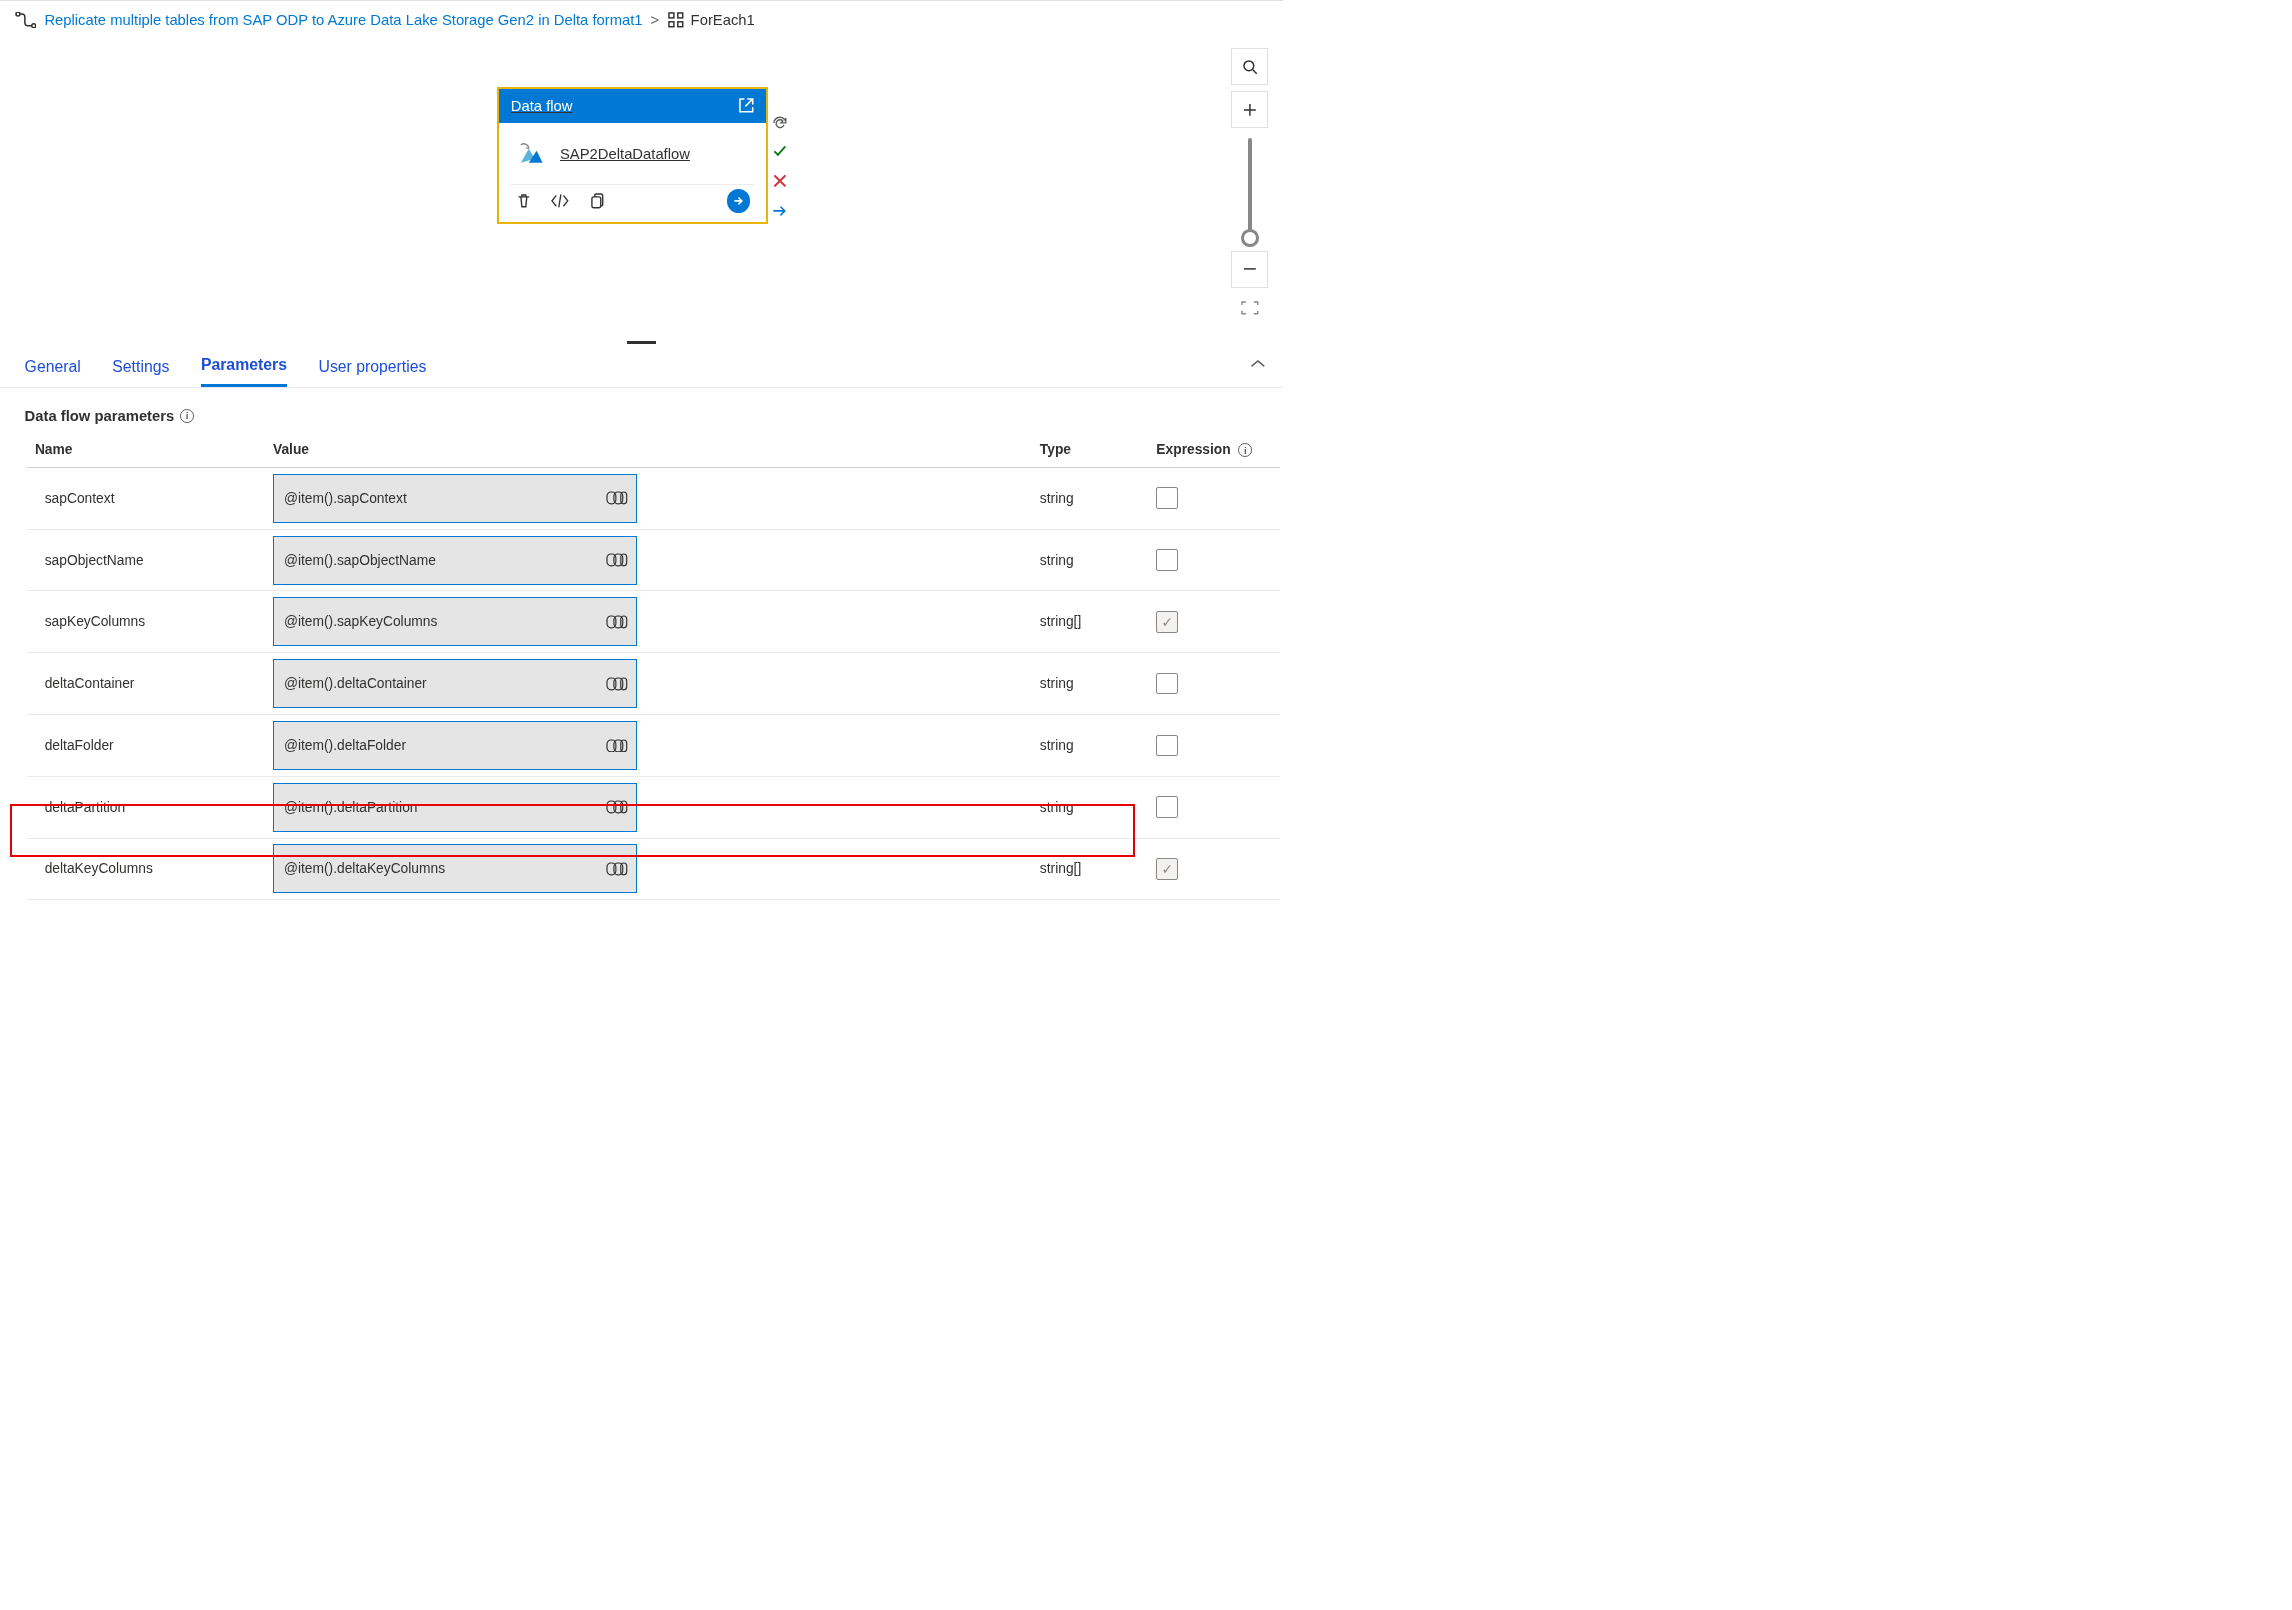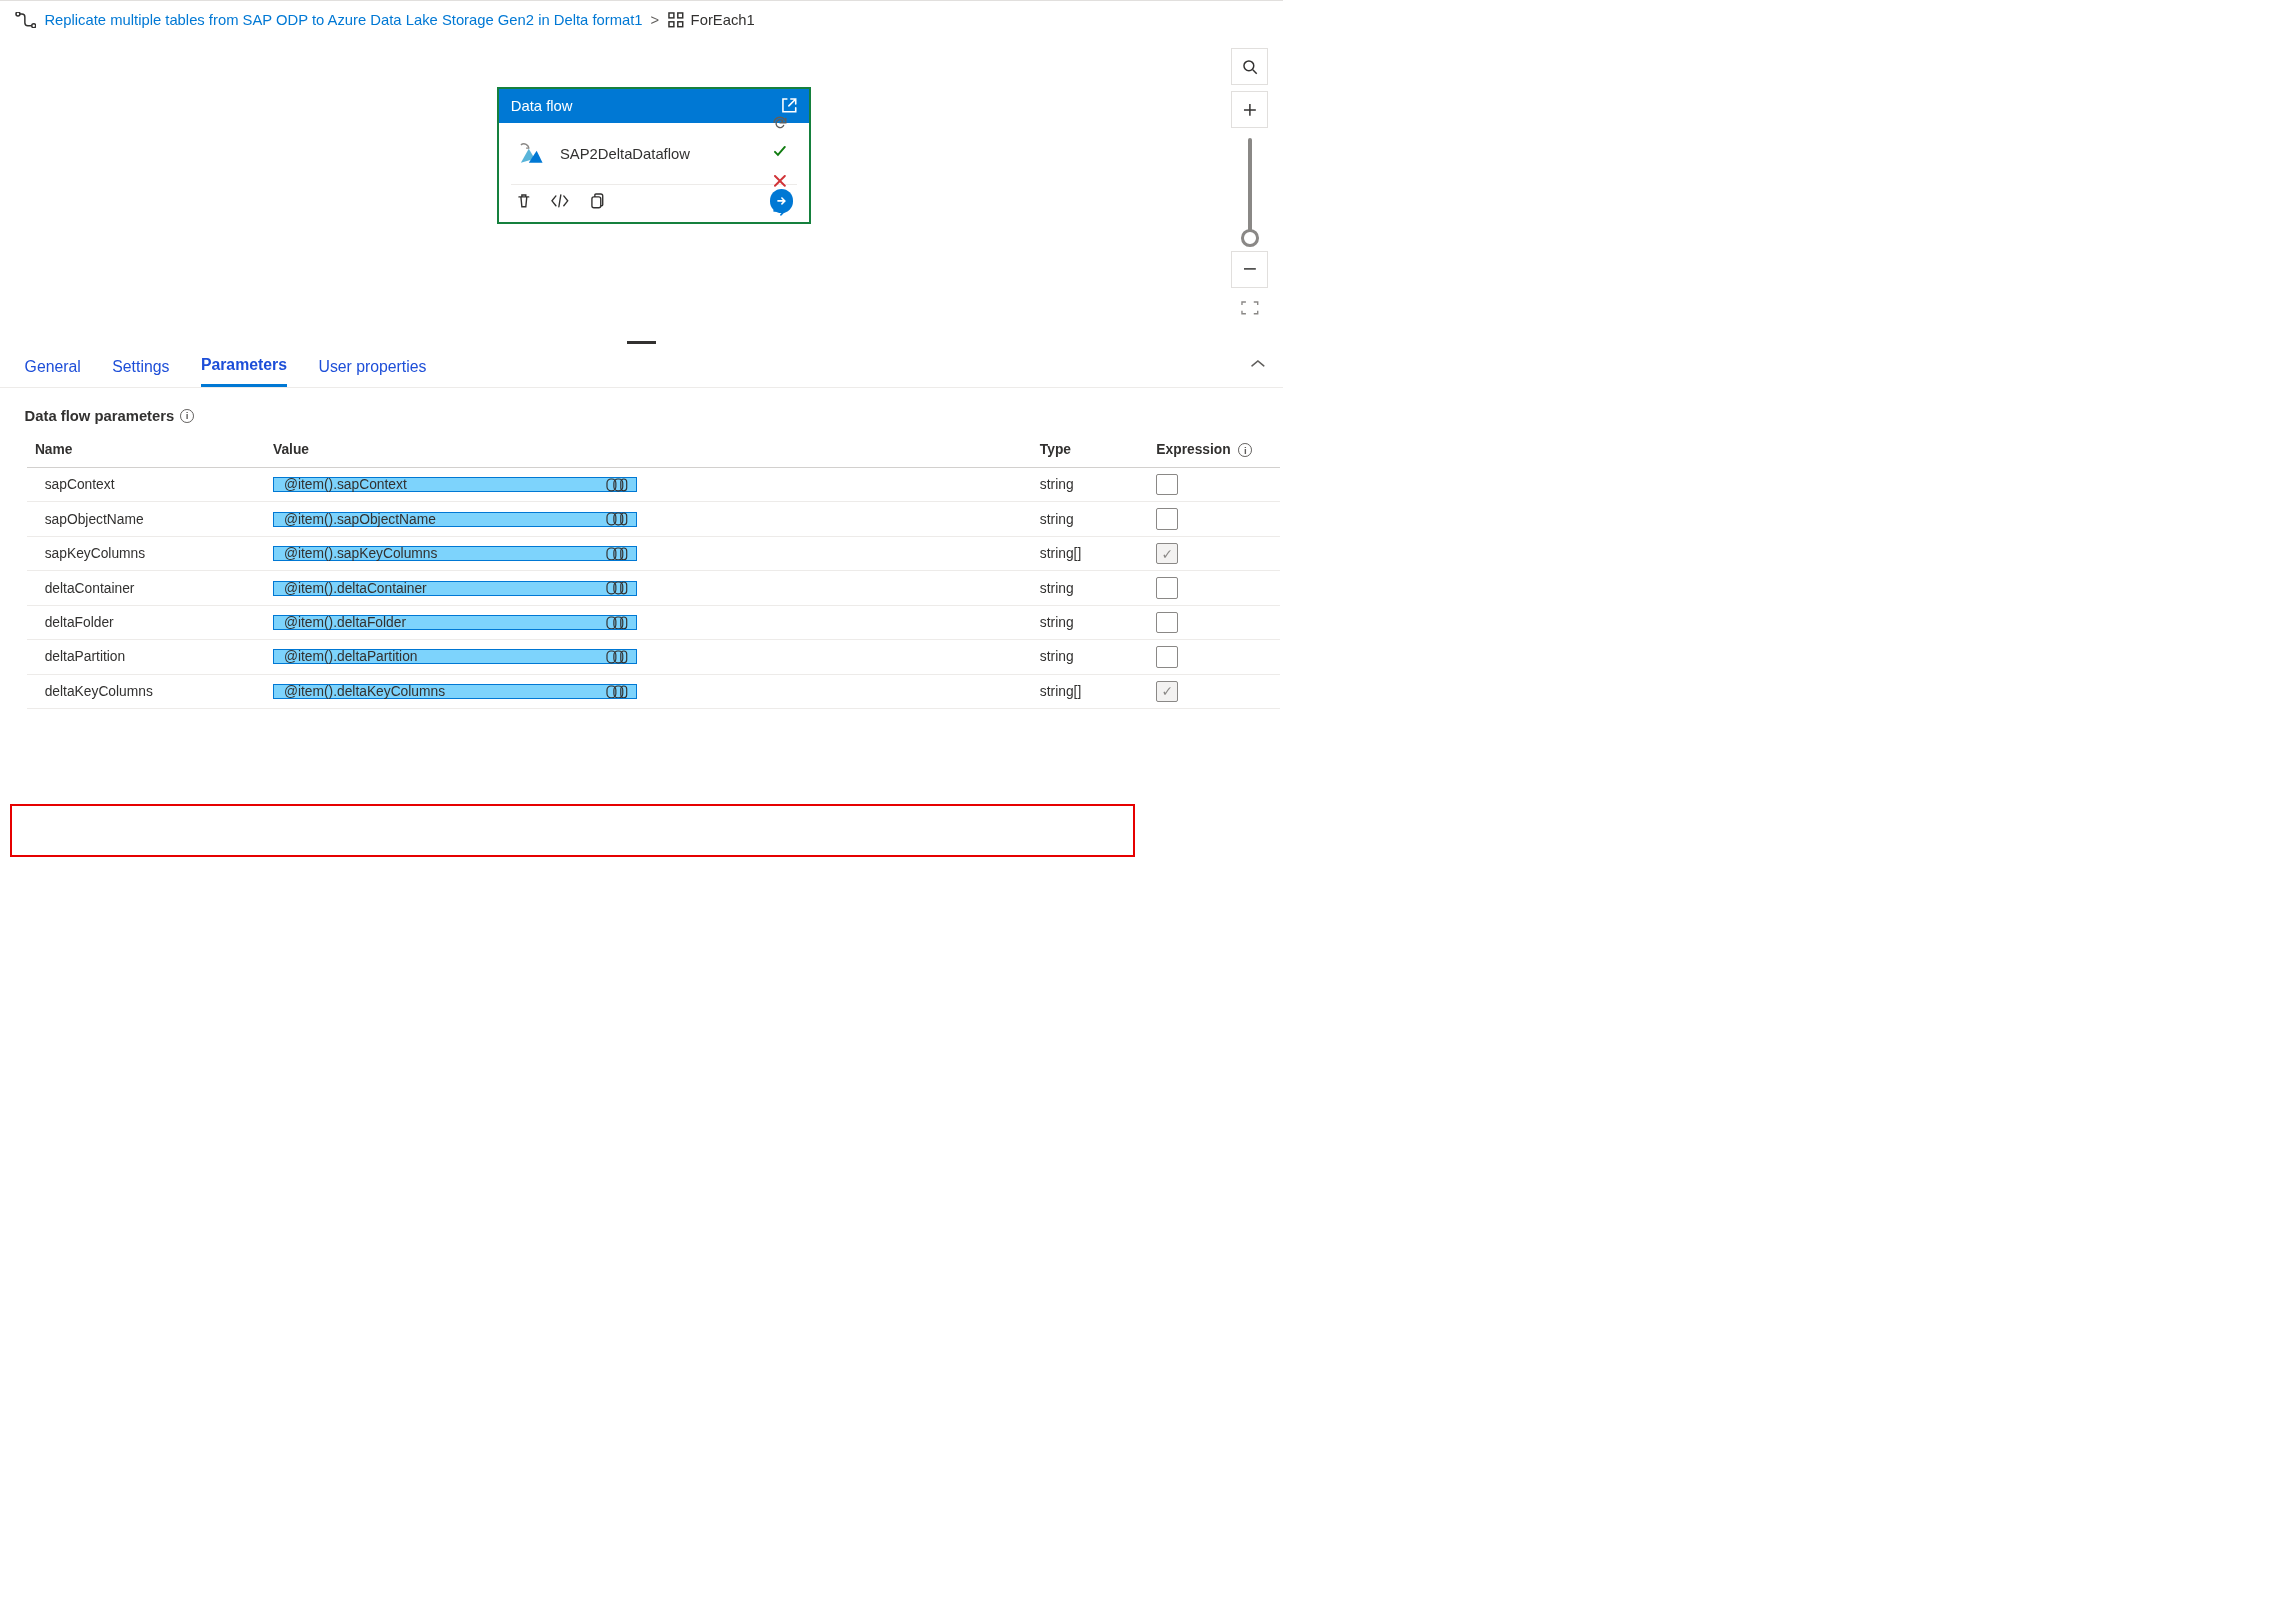--- a/index.html
+++ b/index.html
@@ -48,23 +48,24 @@
     position: relative;
     height: 300px;
     background: #fff;
   }
 
   
   .activity-card {
     position: absolute;
     left: 497px;
     top: 49px;
-    width: 314px;
-    border: 2px solid #15803d;
+    width: 271px;
+    border: 2px solid #eab308;
     background: #fff;
+    text-decoration: underline;
   }
   .activity-header {
     background: #0078d4;
     color: #fff;
     padding: 7.9px 11.8px;
     display: flex;
     justify-content: space-between;
     align-items: center;
     font-size: 14.8px;
   }
@@ -193,22 +194,22 @@
   .col-value { width: 744px; }
   .col-type { width: 113px; }
   .col-expr { width: 128px; }
   .params-table td.name-cell { padding-left:17.7px; }
 
   .value-input {
     display:flex;
     align-items:center;
     justify-content:space-between;
     width: 364px;
-    height: 15px;
-    background:#7dd3fc;
+    height: 49px;
+    background:#e5e5e5;
     border:1px solid #0078d4;
     padding: 0 7.9px 0 9.9px;
     color:#323130;
   }
   .value-input .vi-icon { color:#323130; }
 
   .chk {
     width:21.7px;height:21.7px;border:1px solid #8a8886;border-radius:2px;display:flex;align-items:center;justify-content:center;background:#fff;
   }
   .chk.checked::after {

